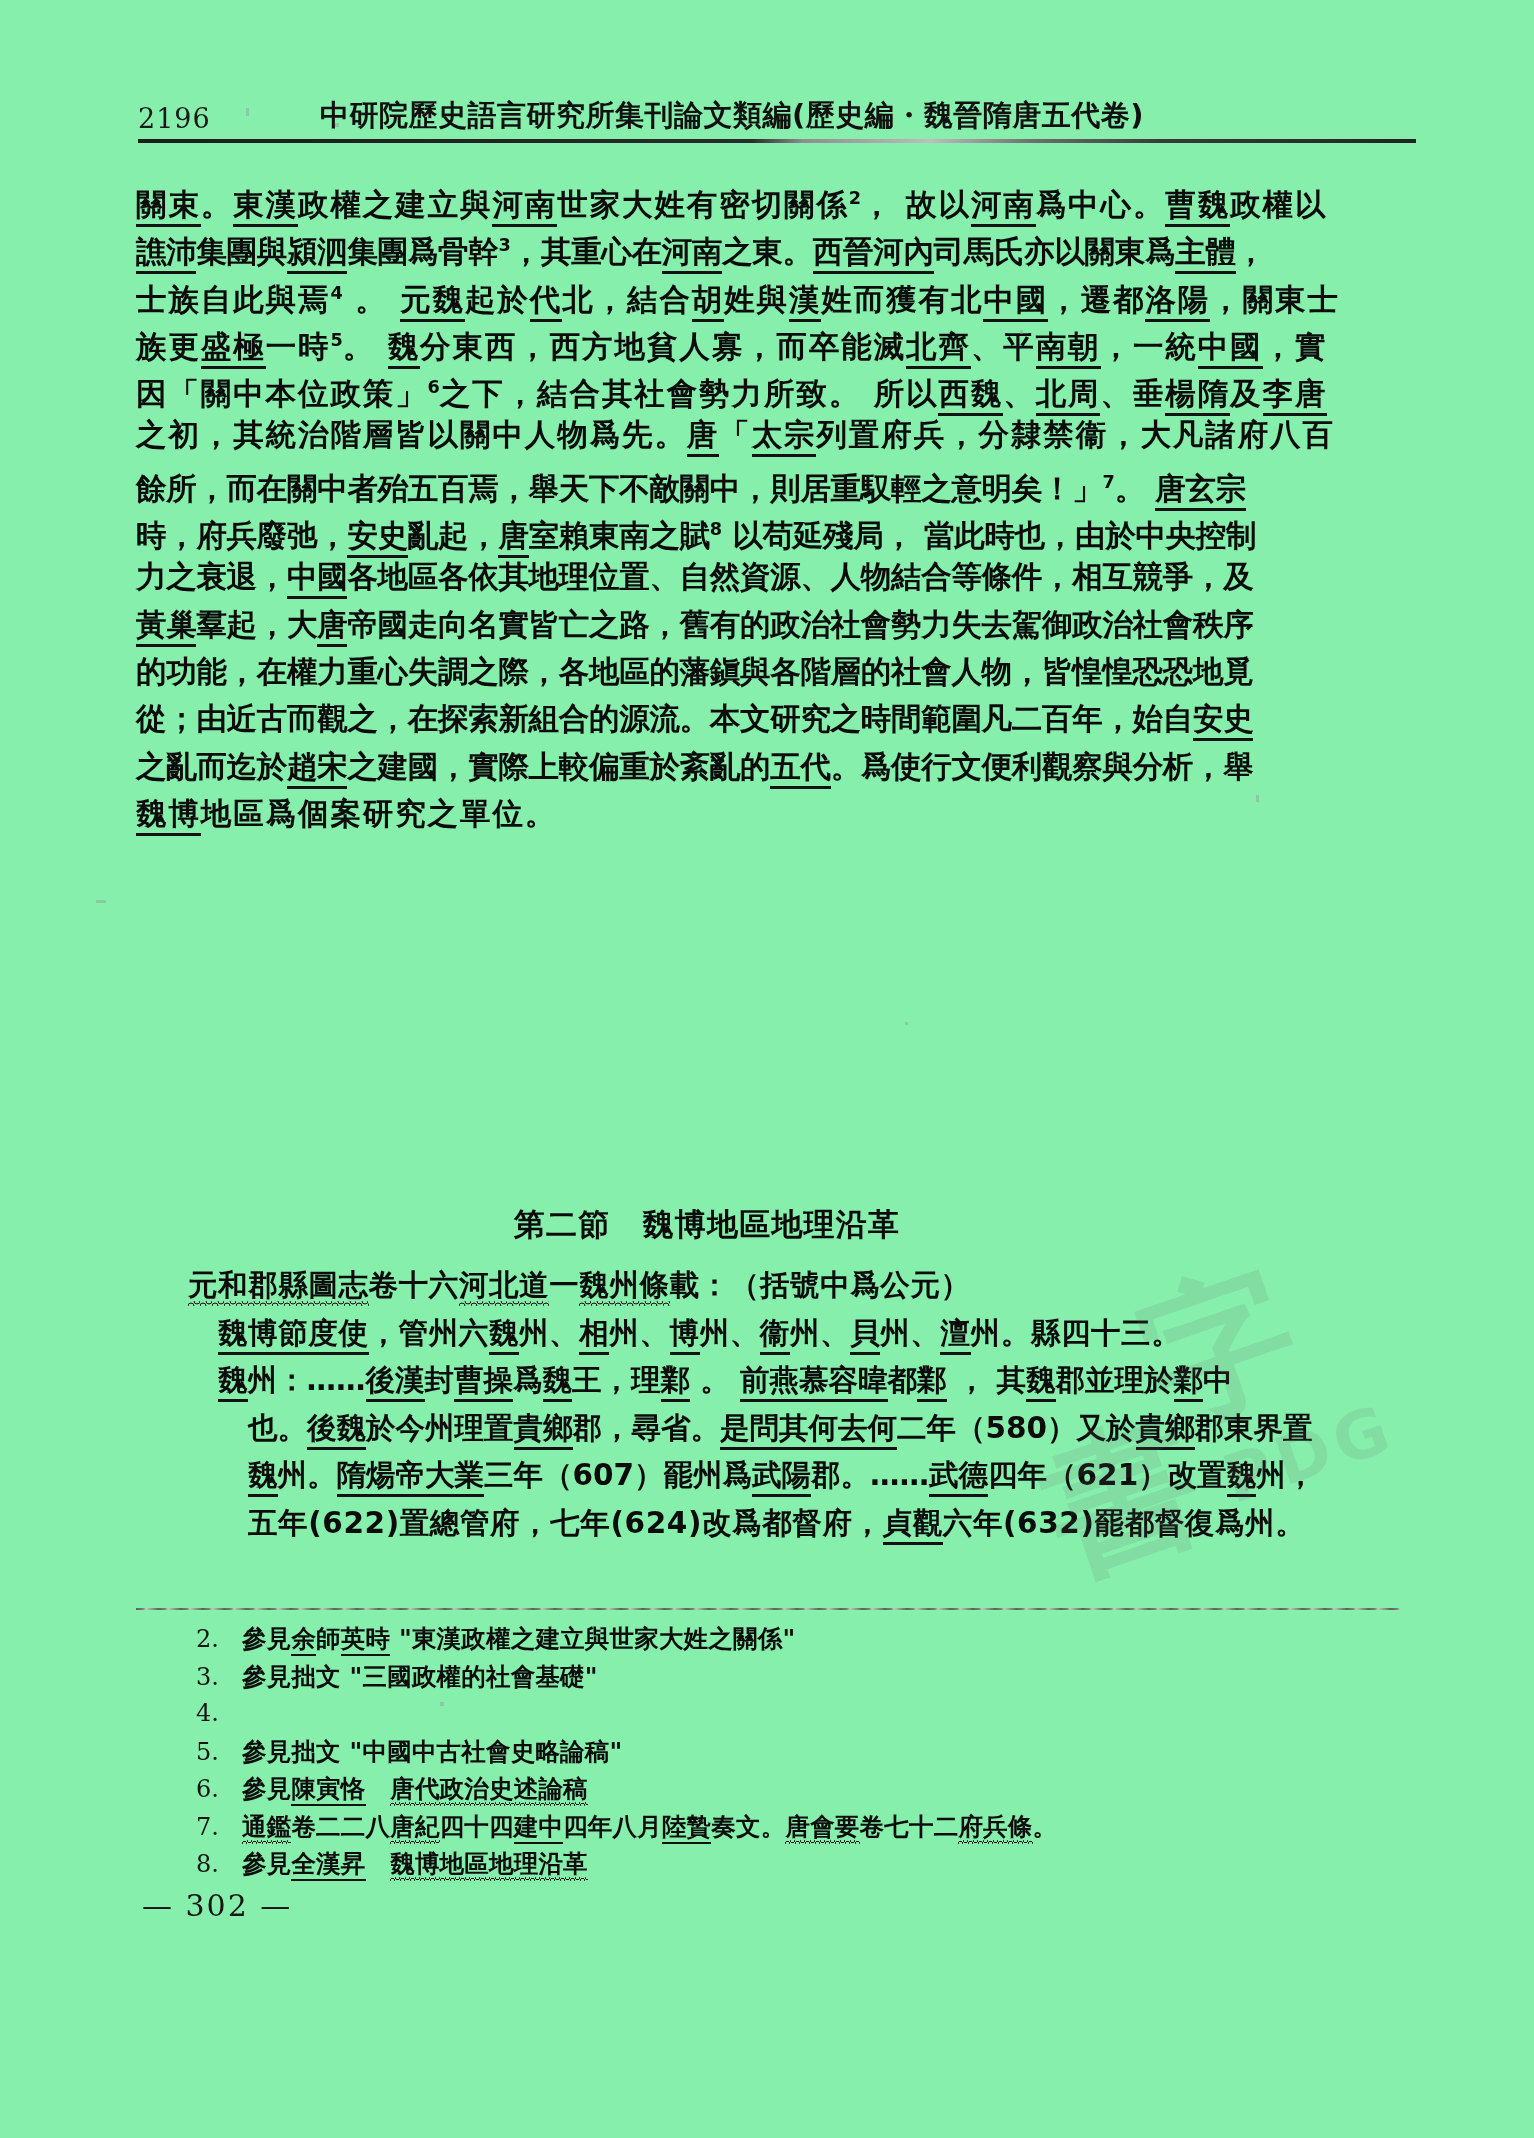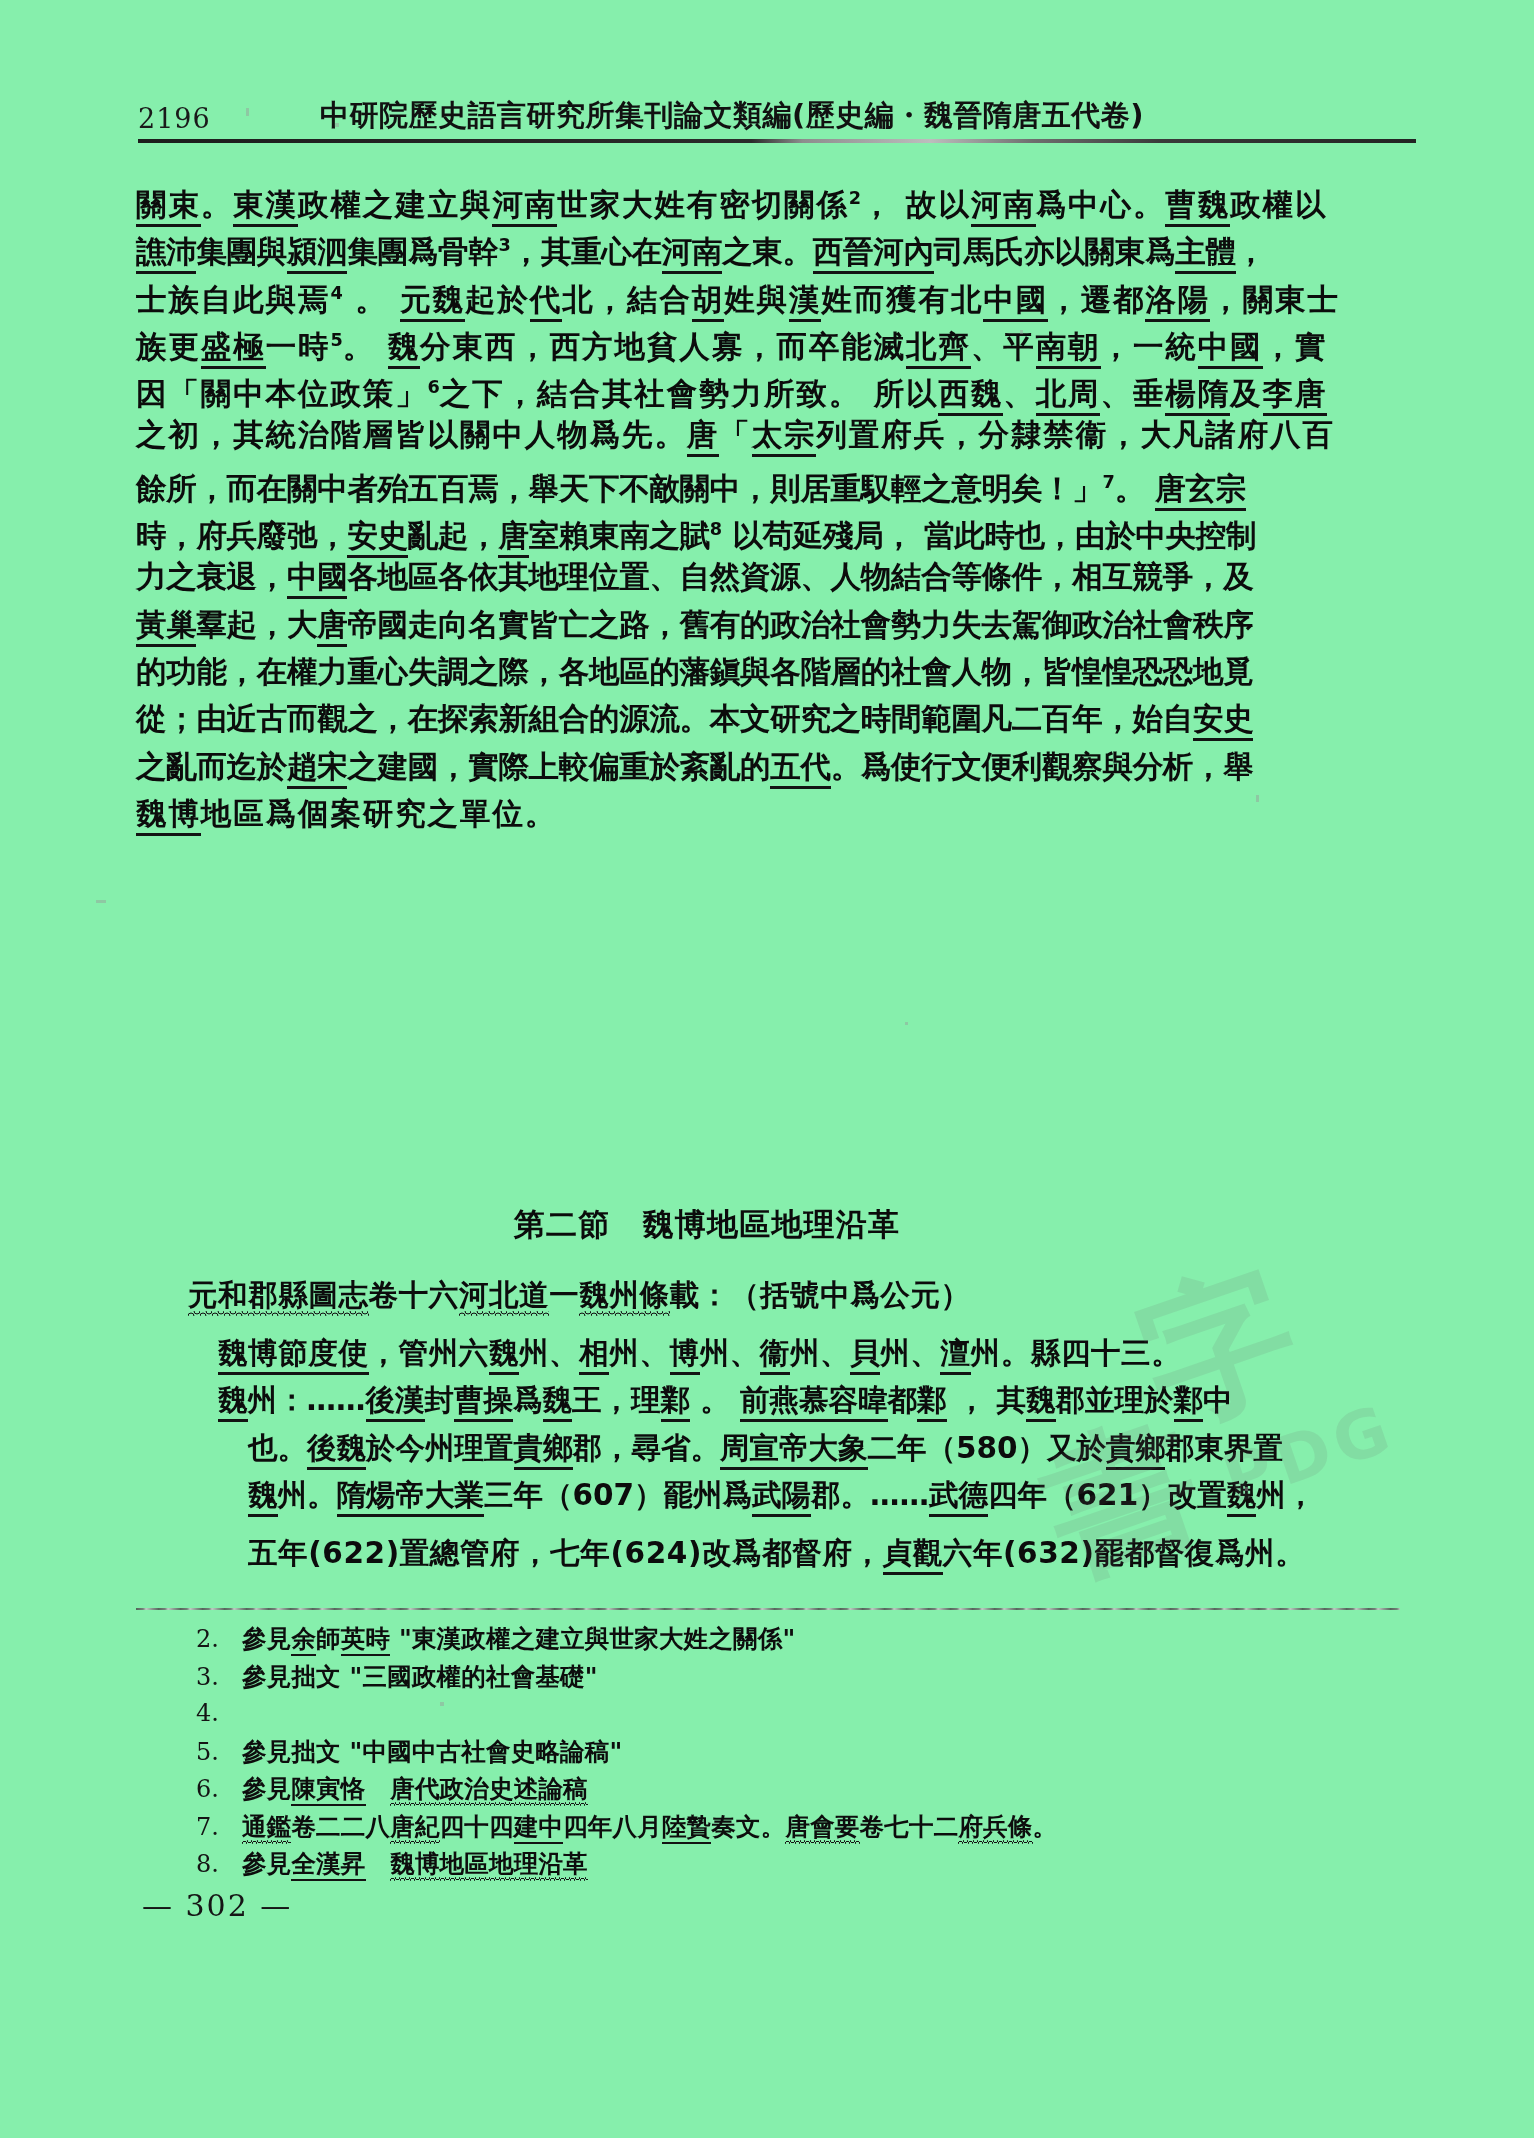--- a/index.html
+++ b/index.html
@@ -139,21 +139,21 @@
     line-height: 47.5px;
     font-family: "DejaVu Sans", "Liberation Sans", sans-serif;
     font-size: 29.5px;
     font-weight: 700;
     white-space: nowrap;
     color: #0c0c0c;
   }
   .qline.i1 { padding-left: 52px; }
   .qline.i2 { padding-left: 82px; }
   .qline.i3 { padding-left: 112px; }
-  .qline.w1 { letter-spacing: 0.6px; margin-top: 10px; }
+  .qline.w1 { letter-spacing: 0.6px; }
 
   
   .note-rule {
     position: absolute;
     left: 136px;
     width: 1264px;
     top: 1608px;
     height: 2px;
     background: repeating-linear-gradient(to right,
       #4a4a4a 0px, #6f6f6f 7px, #c9c9c9 10px, #8a8a8a 16px, #555 22px);
@@ -256,21 +256,21 @@
     <div class="bline tight">之亂而迄於<u class="pn">趙宋</u>之建國，實際上較偏重於紊亂的<u class="pn">五代</u>。爲使行文便利觀察與分析，舉</div>
     <div class="bline wide"><u class="pn">魏博</u>地區爲個案研究之單位。</div>
   </div>
 
   <div class="section-head">第二節　魏博地區地理沿革</div>
 
   <div class="quote-block">
     <div class="qline i1 w1"><u class="bk">元和郡縣圖志</u>卷十六<u class="bk">河北道</u>一<u class="bk">魏州條</u>載：（括號中爲公元）</div>
     <div class="qline i2 w1"><u class="pn">魏博節度使</u>，管州六<u class="pn">魏</u>州、<u class="pn">相</u>州、<u class="pn">博</u>州、<u class="pn">衞</u>州、<u class="pn">貝</u>州、<u class="pn">澶</u>州。縣四十三。</div>
     <div class="qline i2"><u class="pn">魏</u>州：……<u class="pn">後漢</u>封<u class="pn">曹操</u>爲<u class="pn">魏</u>王，理<u class="pn">鄴</u> 。 <u class="pn">前燕慕容暐</u>都<u class="pn">鄴</u> ， 其<u class="pn">魏</u>郡並理於<u class="pn">鄴</u>中</div>
-    <div class="qline i3">也。<u class="pn">後魏</u>於今州理置<u class="pn">貴鄉</u>郡，尋省。<u class="pn">周宣帝大象</u>二年（580）又於<u class="pn">貴鄉</u>郡東界置</div>
+    <div class="qline i3">也。<u class="pn">後魏</u>於今州理置<u class="pn">貴鄉</u>郡，尋省。<u class="pn">是問其何去何</u>二年（580）又於<u class="pn">貴鄉</u>郡東界置</div>
     <div class="qline i3"><u class="pn">魏</u>州。<u class="pn">隋煬帝大業</u>三年（607）罷州爲<u class="pn">武陽</u>郡。……<u class="pn">武德</u>四年（621）改置<u class="pn">魏</u>州，</div>
     <div class="qline i3 w1">五年(622)置總管府，七年(624)改爲都督府，<u class="pn">貞觀</u>六年(632)罷都督復爲州。</div>
   </div>
 
   <div class="note-rule"></div>
 
   <div class="notes">
     <div class="note">
       <span class="note-num">2.</span>
       <span class="note-text">參見<u class="pn">余</u>師<u class="pn">英時</u> "東漢政權之建立與世家大姓之關係"</span>

